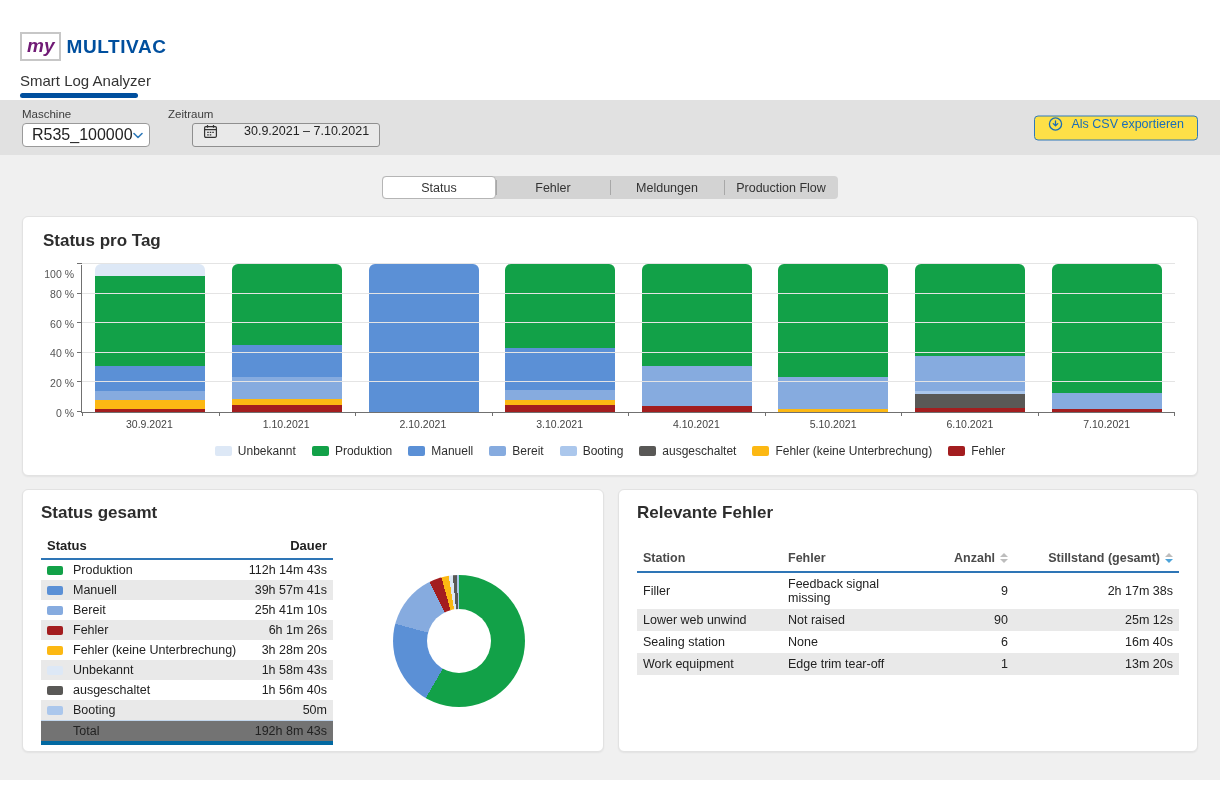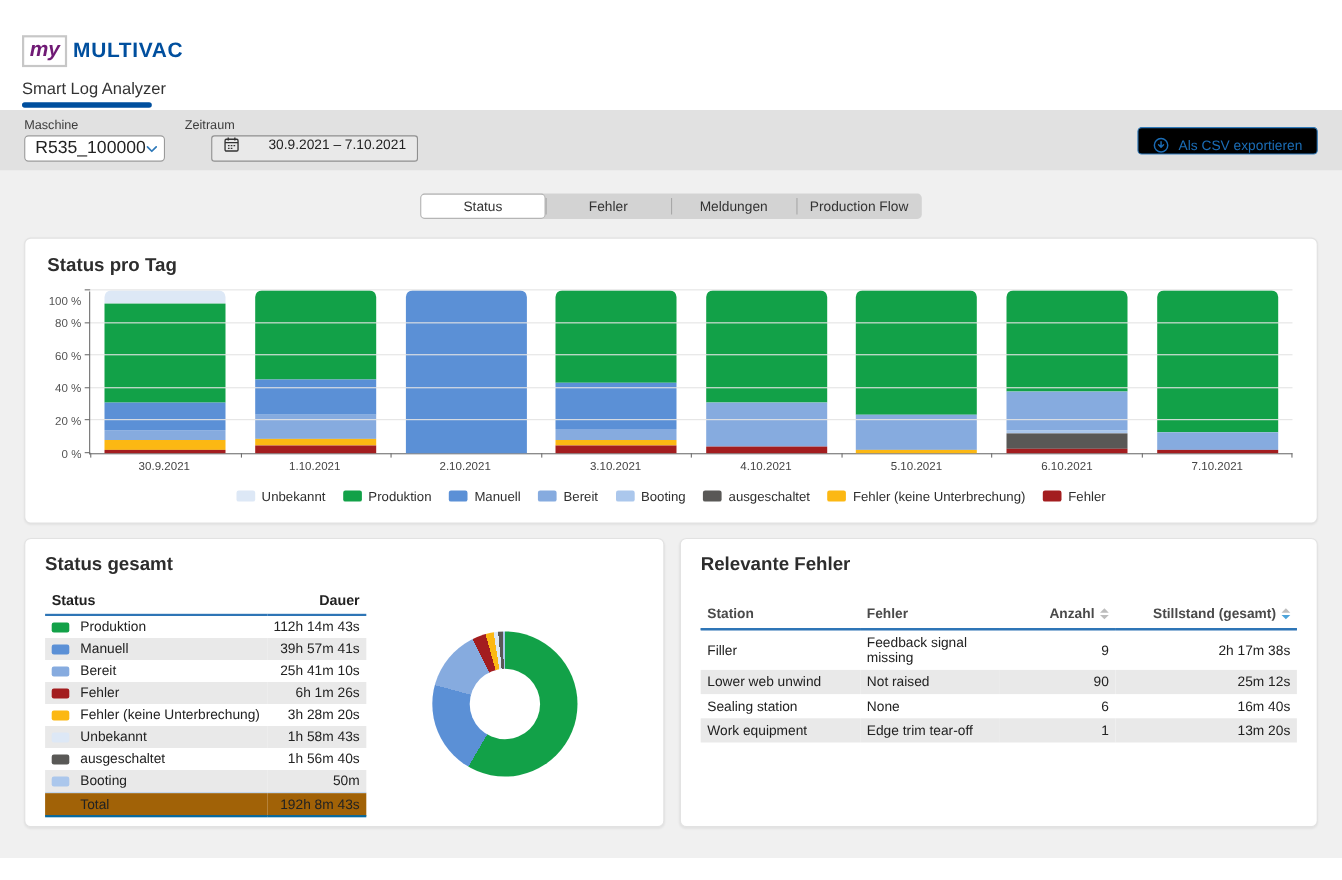--- a/index.html
+++ b/index.html
@@ -25,23 +25,23 @@
                align-items:center; padding:0 22px; gap:18px; }
   .fgroup { display:flex; flex-direction:column; }
   .flabel { font-size:11.5px; color:#3c3c3c; margin-bottom:3px; }
   .fselect { width:128px; height:24px; background:#fff; border:1px solid #9a9a9a; border-radius:4px;
              display:flex; align-items:center; justify-content:space-between; padding:0 9px;
              font-size:16px; color:#222; cursor:pointer; }
   .fperiod { height:24px; min-width:168px; background:#e9e9e9; border:1px solid #8f8f8f;
              border-radius:3px; display:flex; align-items:flex-start; gap:26px; padding:0 10px;
              font-size:12.5px; color:#222; cursor:pointer;margin-left:24px; }
   .export-btn { position:absolute; right:22px; top:50%; transform:translateY(-50%);
-                height:25px; display:flex; align-items:flex-end; gap:8px; padding:0 13px;
+                height:25px; display:flex; align-items:flex-start; gap:8px; padding:0 13px;
                 border:1px solid #2e79b9; border-radius:4px; color:#1b6db6;
-                background:#000000; font-size:12.5px; cursor:pointer; }
+                background:#fde047; font-size:12.5px; cursor:pointer; }
 
   
   .content { background:#f0f0f0; height:625px; padding-top:21px; }
   .tabs-wrap { display:flex; justify-content:center; }
   .tabs { display:flex; background:#d3d3d3; border-radius:4px; height:23px; }
   .tab { width:114px; display:flex; align-items:center; justify-content:center;
          font-size:12.5px; color:#333; position:relative; cursor:pointer; }
   .tab + .tab::before { content:''; position:absolute; left:0; top:4px; bottom:4px;
                         width:1px; background:#a8a8a8; }
   .tab.active { background:#fff; border:1px solid #b5b5b5; border-radius:4px; }
@@ -82,22 +82,22 @@
   .card2-inner { display:flex; }
   table { border-collapse:collapse; }
   .status-table { width:292px; margin-top:10px; font-size:12.5px; color:#222; }
   .status-table th { font-size:13px; font-weight:bold; color:#222; padding:5px 6px;
                      border-bottom:2px solid #2e75b6; }
   .status-table td { padding:3px 6px; }
   .status-table .num { text-align:right; white-space:nowrap; }
   .status-table tbody tr:nth-child(even) { background:#e9e9e9; }
   .status-cell { display:flex; align-items:center; gap:10px; }
   .row-swatch { width:16px; height:9px; border-radius:2px; flex:none; }
-  .total-row td { background:#a16207; border-top:1px solid #c2d6ec;
-                  border-bottom:2px solid #0369a1; }
+  .total-row td { background:#737373; border-top:1px solid #c2d6ec;
+                  border-bottom:4px solid #0369a1; }
   .donut-wrap { flex:1; display:flex; align-items:center; justify-content:center; padding-top:14px; }
   .donut { width:132px; height:132px; border-radius:50%; position:relative; }
   .donut::after { content:''; position:absolute; inset:34px; background:#fff; border-radius:50%; }
 
   .card3 { flex:1; height:263px; padding:13px 18px; }
   .fehler-table { width:100%; margin-top:22px; font-size:12.5px; color:#222; }
   .fehler-table th { font-weight:bold; color:#4a4a4a; padding:6px; text-align:left;
                      border-bottom:2px solid #2e75b6; white-space:nowrap;margin-left:42px; }
   .fehler-table th.num, .fehler-table td.num { text-align:right; }
   .fehler-table td { padding:4px 6px; }

